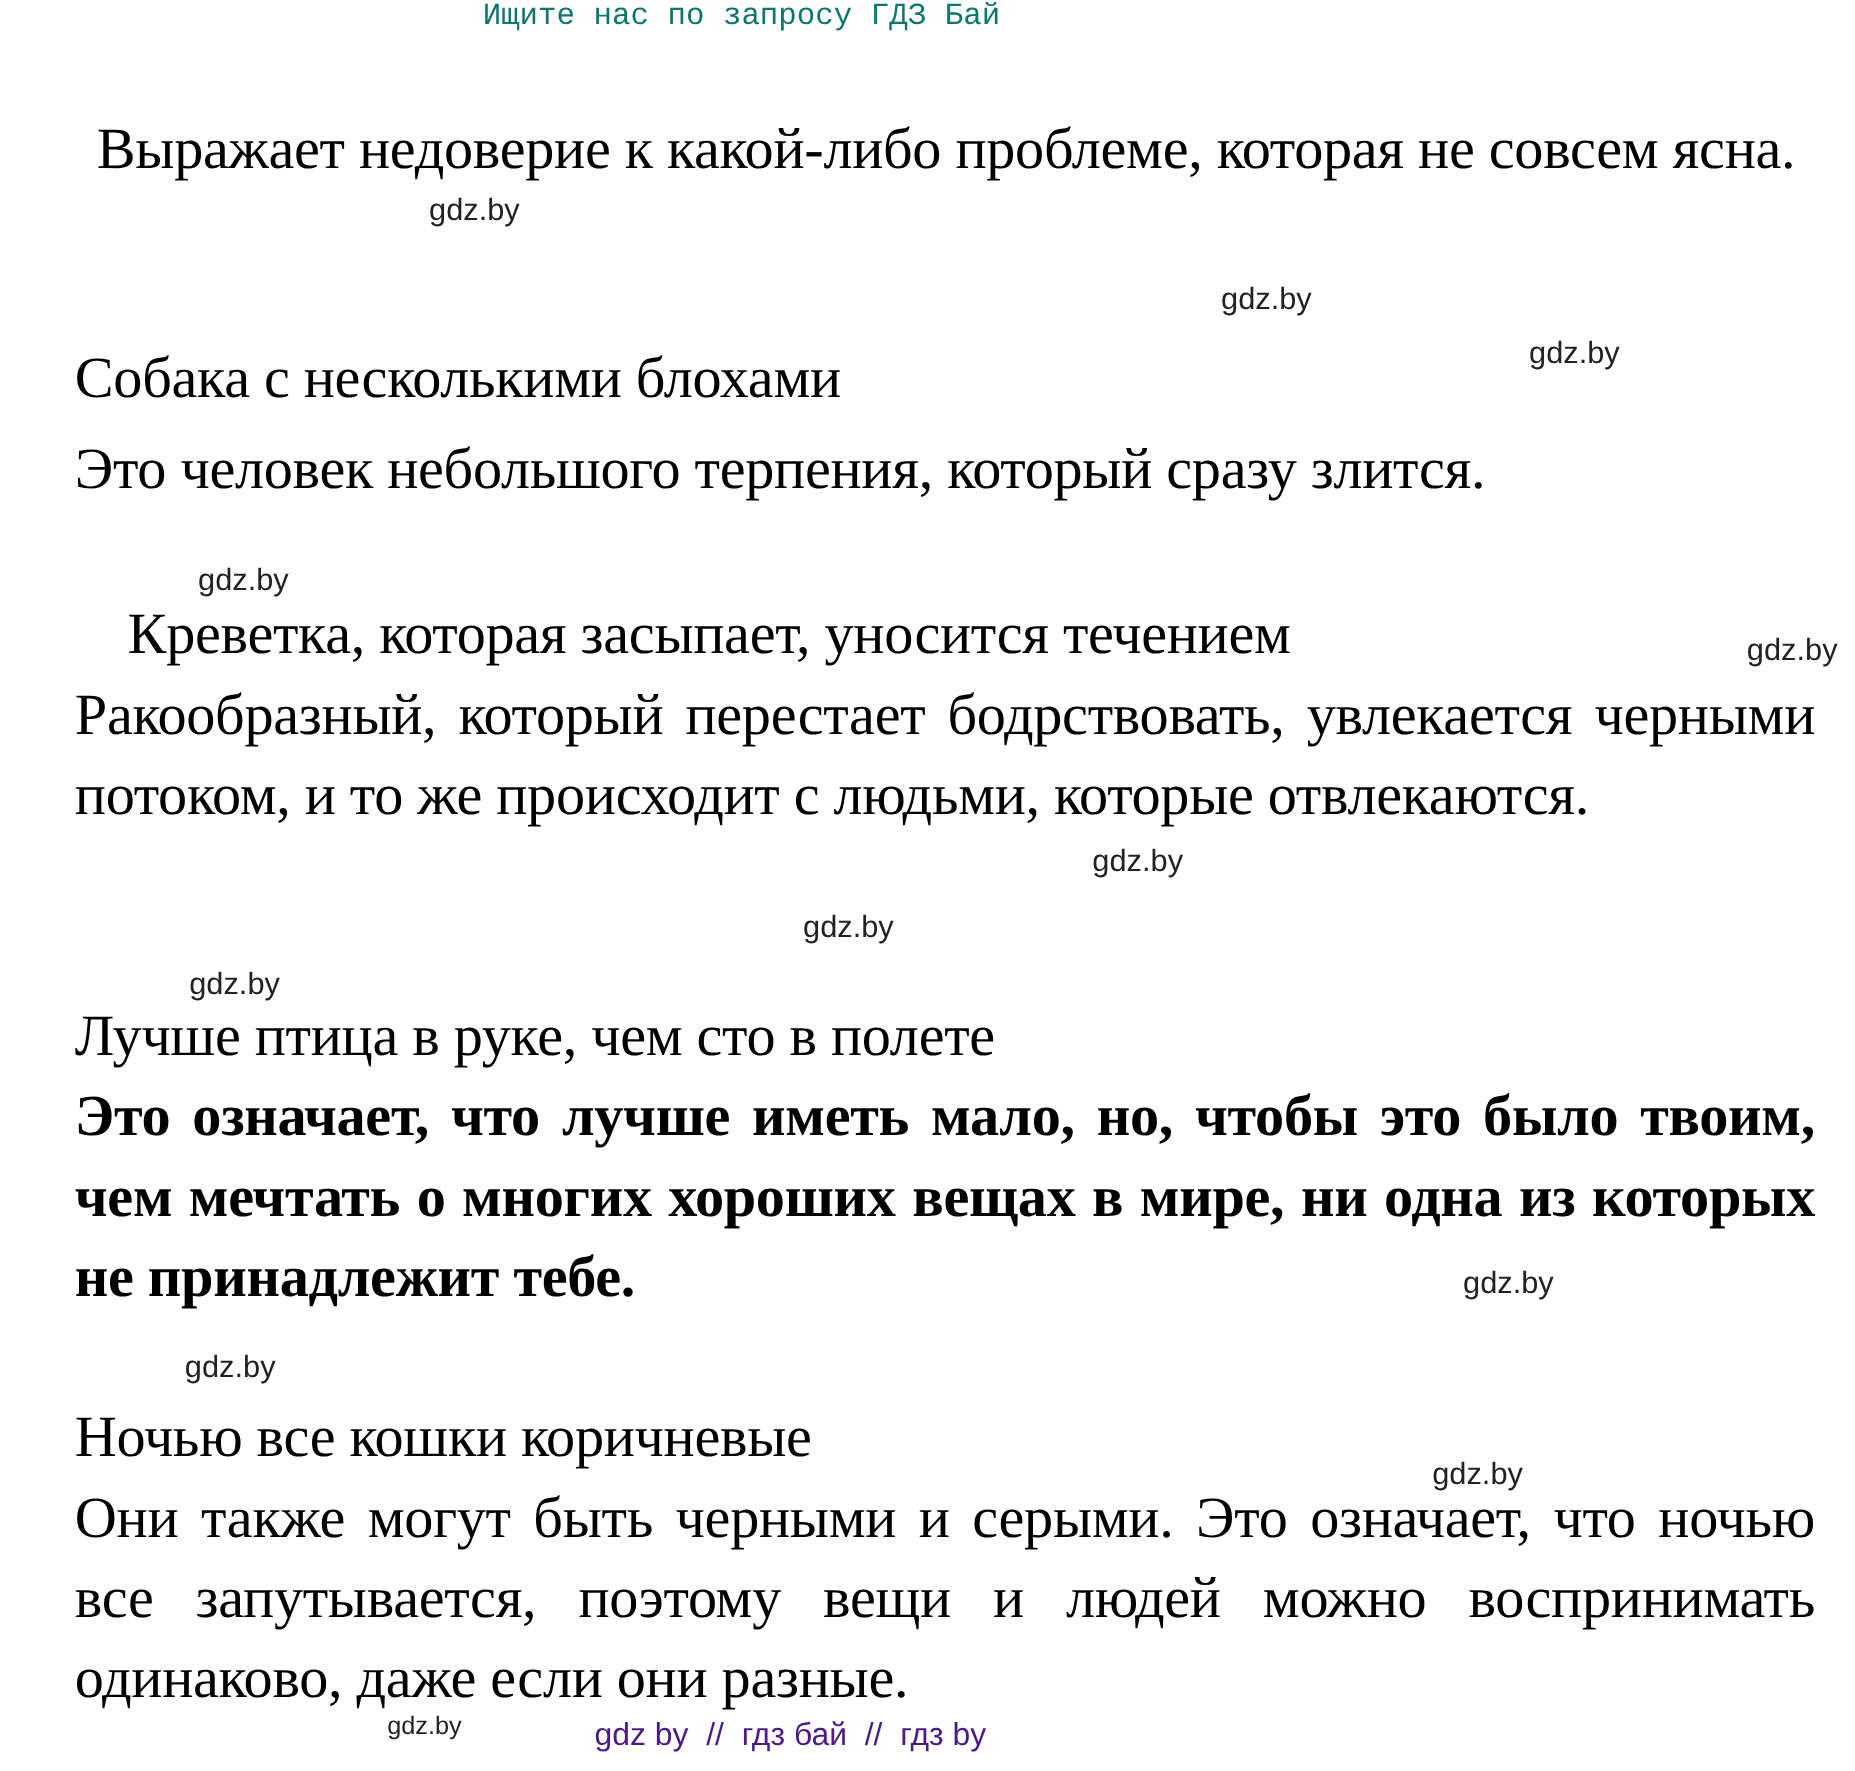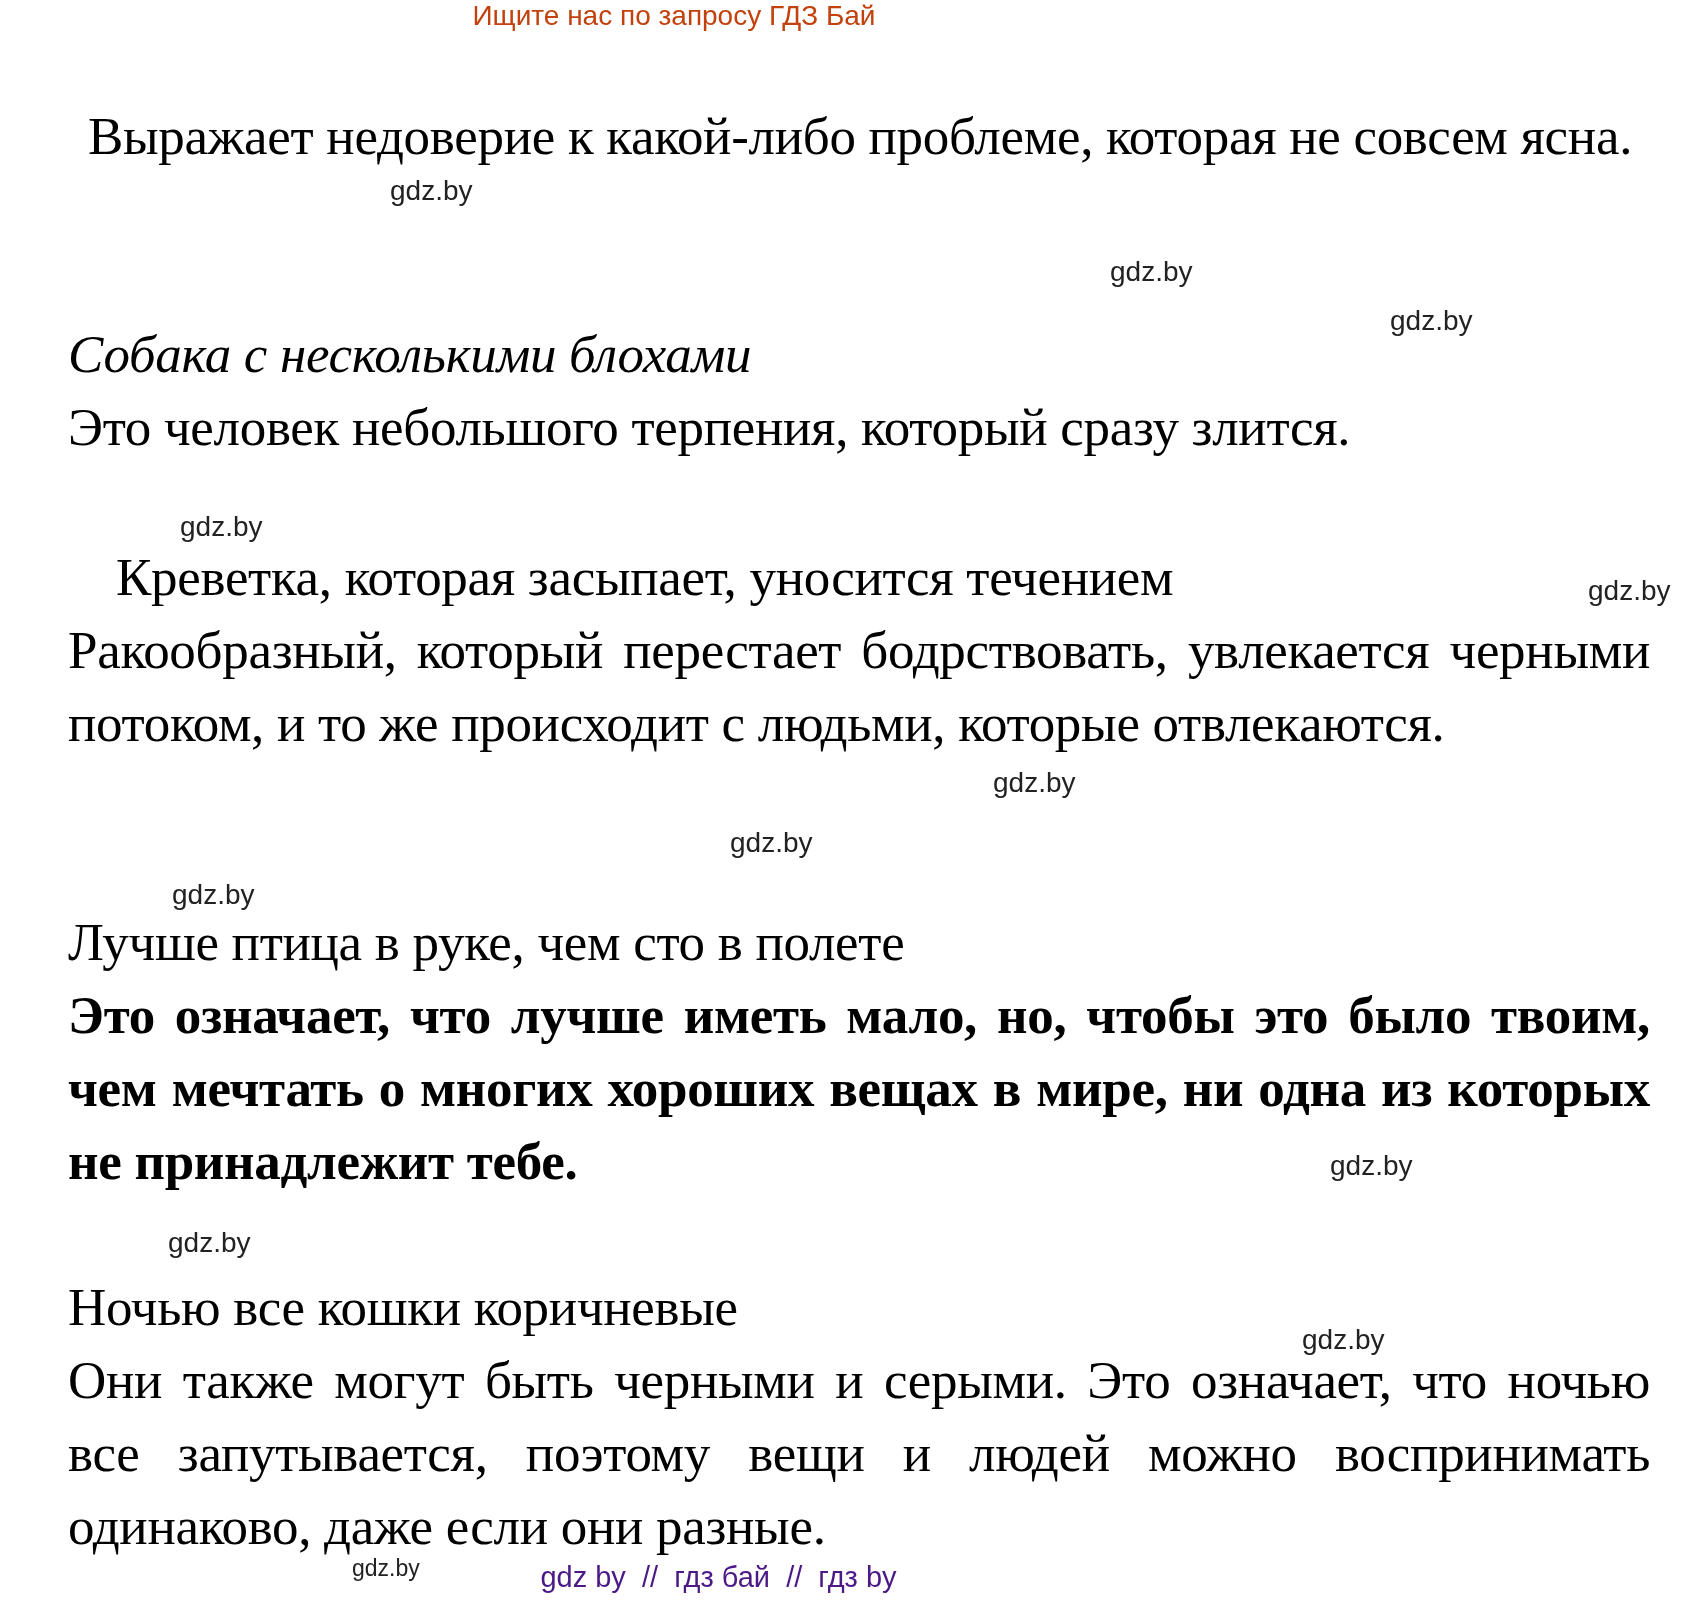--- a/index.html
+++ b/index.html
@@ -1,19 +1,19 @@
 <!DOCTYPE html>
 <html><head>
 <meta charset="utf-8">
 <style>
   html, body { margin:0; padding:0; background:#ffffff; }
   body { width:1686px; height:1610px; position:relative; overflow:hidden; }
   .top-banner {
     position:absolute; left:0; width:1348px; top:0; text-align:center;
-    font-family:Liberation Sans, sans-serif; font-size:28px; color:#c2410c;
+    font-family:Liberation Mono, monospace; font-size:28px; color:#0f766e;
     line-height:32px;
   }
   .para {
     position:absolute; left:68px; width:1582px;
     font-family:"Liberation Serif", serif; font-size:53px; color:#000;
     line-height:73px; text-align:justify; text-align-last:left;
     letter-spacing:-0.3px;
   }
   .wm {
     position:absolute; font-family:"Liberation Sans", sans-serif;
@@ -25,21 +25,21 @@
     white-space:pre; line-height:30px; transform:translateY(-30px);
   }
 </style>
 </head>
 <body>
 
 <div class="top-banner">Ищите нас по запросу ГДЗ Бай</div>
 
 <div class="para" style="top:100px;margin-left:20px;">Выражает недоверие к какой-либо проблеме, которая не совсем ясна.</div>
 
-<div class="para" style="top:318px;font-style:italic;">Собака с несколькими блохами</div>
+<div class="para" style="top:308px;">Собака с несколькими блохами</div>
 <div class="para" style="top:391px;">Это человек небольшого терпения, который сразу злится.</div>
 
 <div class="para" style="top:541px;margin-left:48px;">Креветка, которая засыпает, уносится течением</div>
 <div class="para" style="top:614px;">Ракообразный, который перестает бодрствовать, увлекается черными потоком, и то же происходит с людьми, которые отвлекаются.</div>
 
 <div class="para" style="top:906px;">Лучше птица в руке, чем сто в полете</div>
 <div class="para" style="top:979px;font-weight:bold;">Это означает, что лучше иметь мало, но, чтобы это было твоим, чем мечтать о многих хороших вещах в мире, ни одна из которых не принадлежит тебе.</div>
 
 <div class="para" style="top:1271px;">Ночью все кошки коричневые</div>
 <div class="para" style="top:1344px;">Они также могут быть черными и серыми. Это означает, что ночью все запутывается, поэтому вещи и людей можно воспринимать одинаково, даже если они разные.</div>

